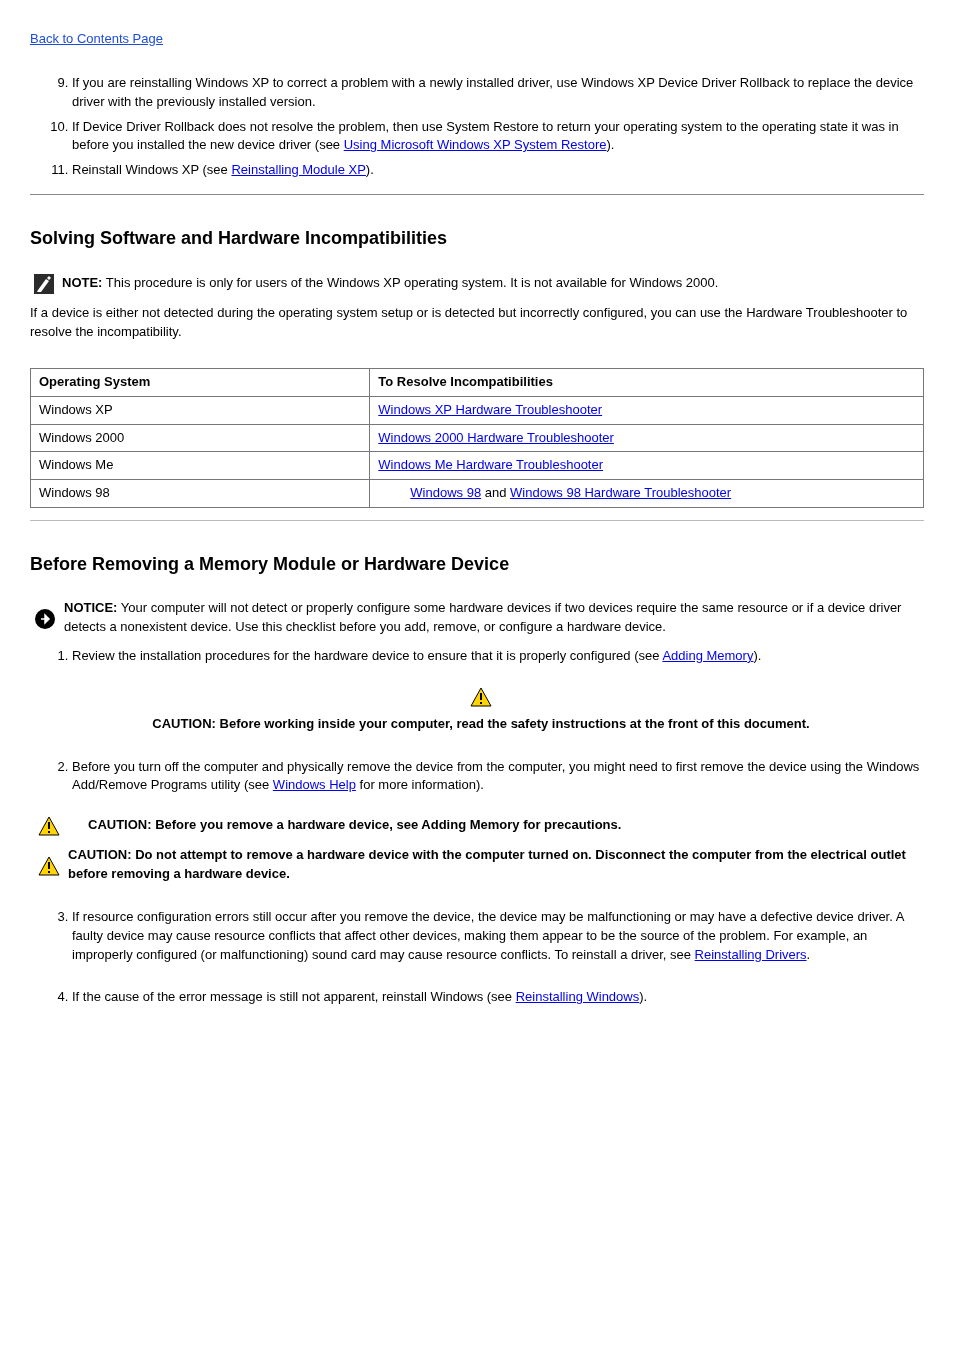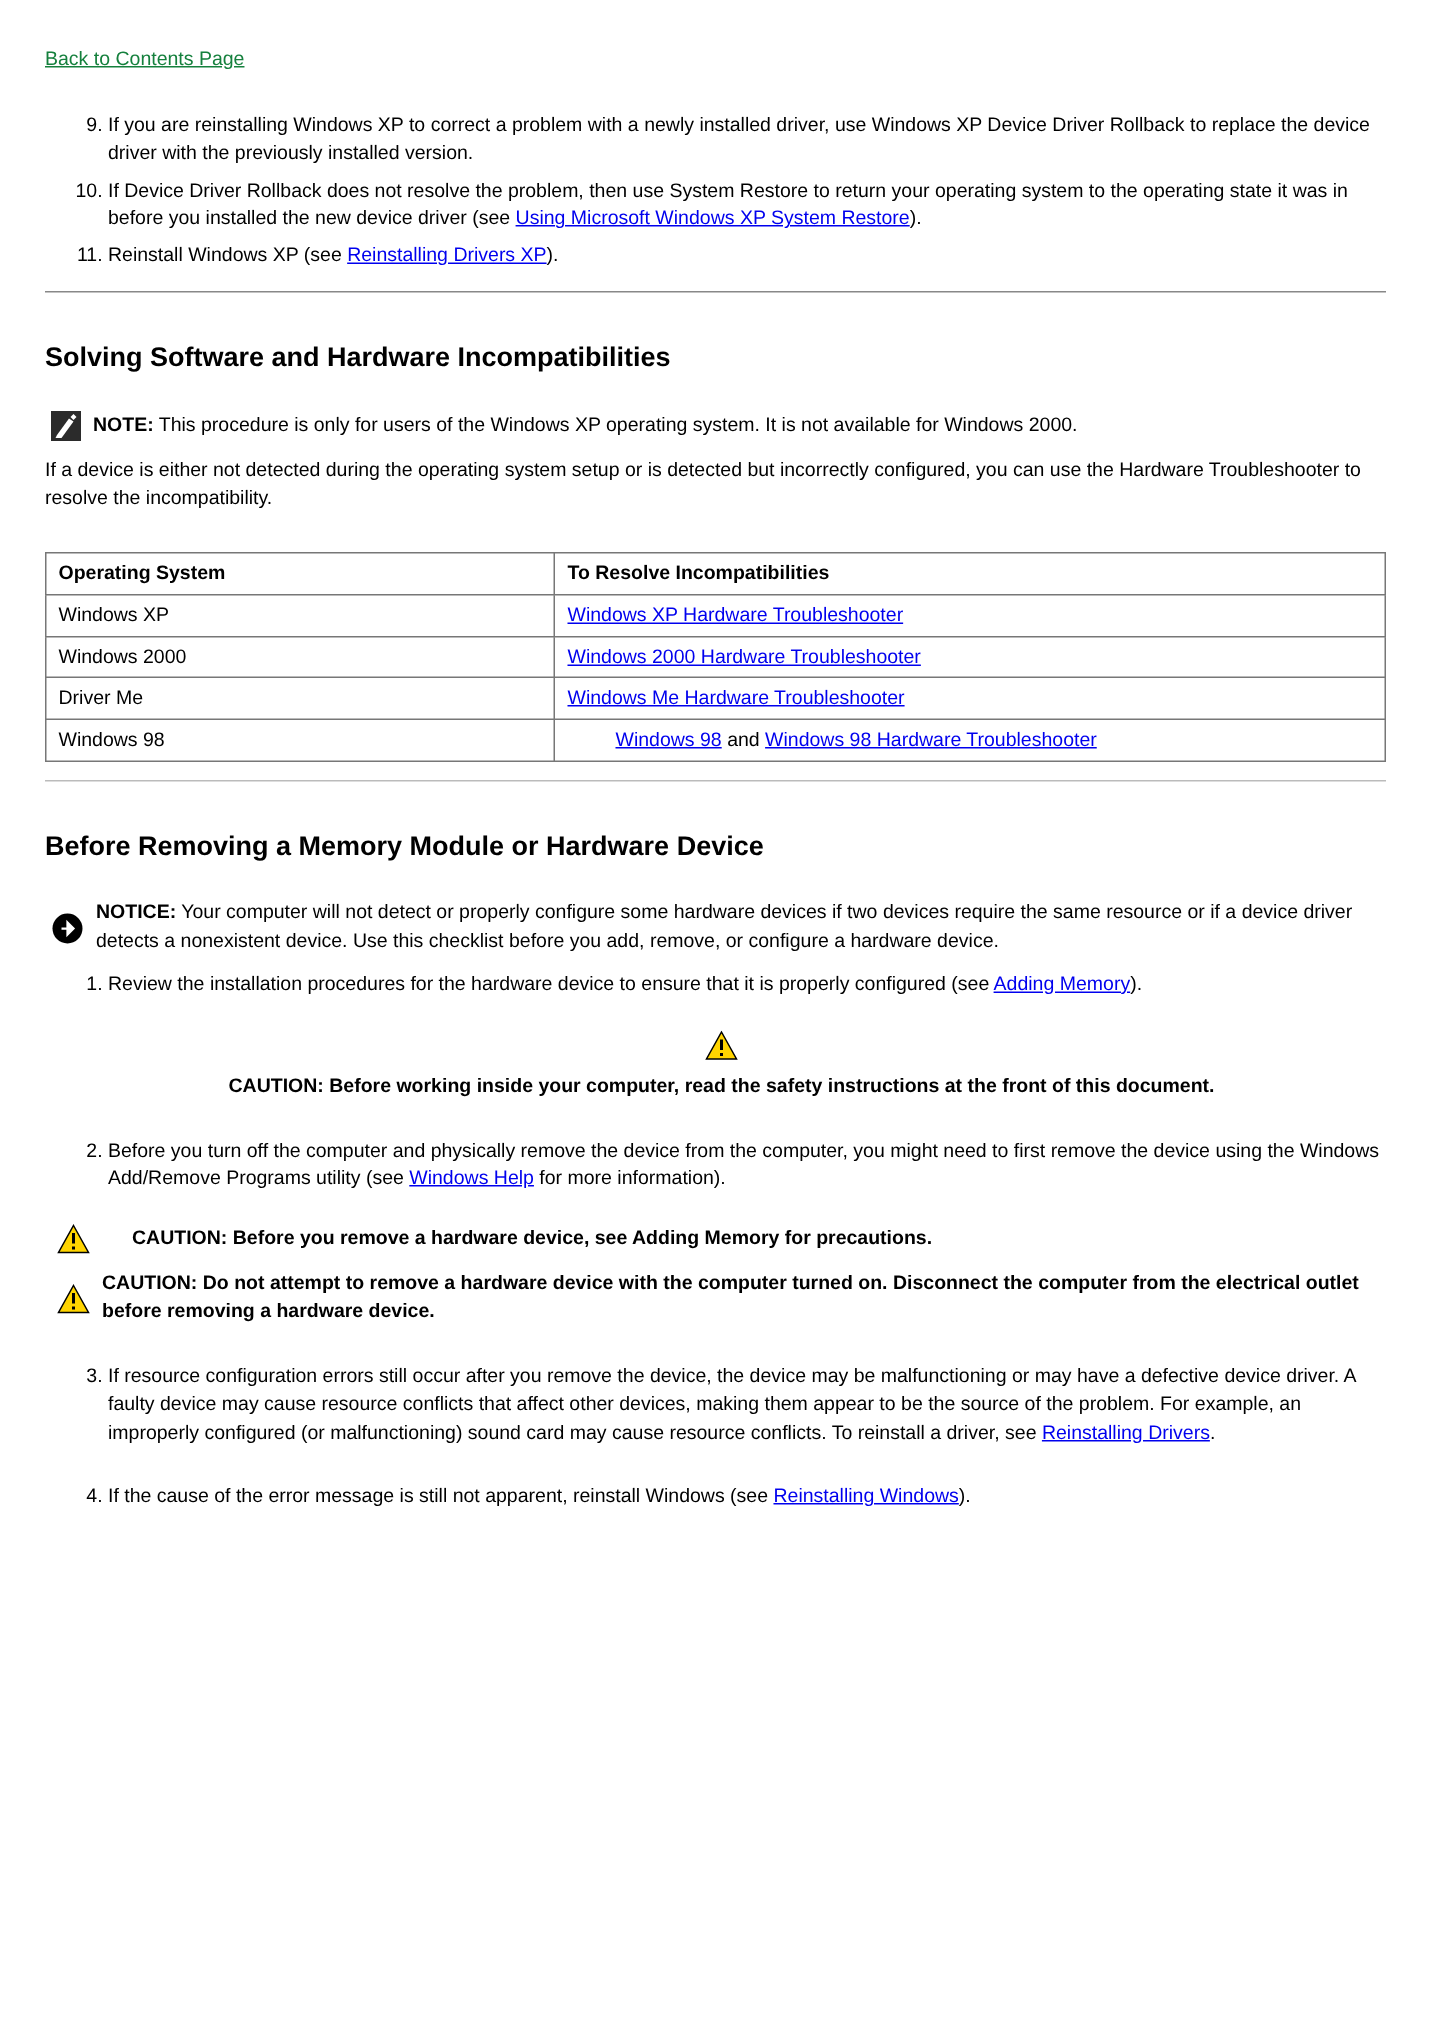--- a/index.html
+++ b/index.html
@@ -7,21 +7,21 @@
     margin: 0;
     padding: 30px 30px 60px 30px;
     font-family: Arial, Helvetica, sans-serif;
     font-size: 13px;
     color: #000;
     background: #fff;
     width: 954px;
     line-height: 1.45;
   }
   .back-link {
-    color: #15803d;
+    color: #1d4ed8;
     text-decoration: underline;
     font-size: 13px;
   }
   .ol {
     margin: 25px 0 10px 0;
     padding-left: 42px;
   }
   .ol li {
     margin-bottom: 6px;
   }
@@ -108,21 +108,21 @@
 
 
 <a href="#" class="back-link">Back to Contents Page</a>
 
 <ol class="ol" start="9">
   <li><span>If you are reinstalling Windows XP to correct a problem with a newly installed driver, use Windows XP Device Driver Rollback to replace the device driver with the previously installed version.</span></li>
   <li>
     <span>If Device Driver Rollback does not resolve the problem, then use System Restore to return your operating system to the operating state it was in before you installed the new device driver (see </span><a href="#" class="link">Using Microsoft Windows XP System Restore</a><span>).</span>
   </li>
   <li>
-    <span>Reinstall Windows XP (see </span><a href="#" class="link">Reinstalling Drivers XP</a><span>).</span>
+    <span>Reinstall Windows XP (see </span><a href="#" class="link">Reinstalling Module XP</a><span>).</span>
   </li>
 </ol>
 
 <hr class="sep">
 
 <h2 class="h2">Solving Software and Hardware Incompatibilities</h2>
 
 <div class="note-row">
   <svg class="note-icon" viewBox="0 0 20 20">
     <rect x="0" y="0" width="20" height="20" fill="#2b2b2b"></rect>
@@ -144,21 +144,21 @@
   </tr>
   <tr>
     <td class="col1">Windows XP</td>
     <td class="col2"><a href="#" class="link">Windows XP Hardware Troubleshooter</a></td>
   </tr>
   <tr>
     <td class="col1">Windows 2000</td>
     <td class="col2"><a href="#" class="link">Windows 2000 Hardware Troubleshooter</a></td>
   </tr>
   <tr>
-    <td class="col1">Driver Me</td>
+    <td class="col1">Windows Me</td>
     <td class="col2"><a href="#" class="link">Windows Me Hardware Troubleshooter</a></td>
   </tr>
   <tr>
     <td class="col1">Windows 98</td>
     <td class="col2 left">
       <a href="#" class="link">Windows 98</a><span> and </span><a href="#" class="link">Windows 98 Hardware Troubleshooter</a>
     </td>
   </tr>
 </tbody>
   </table>

